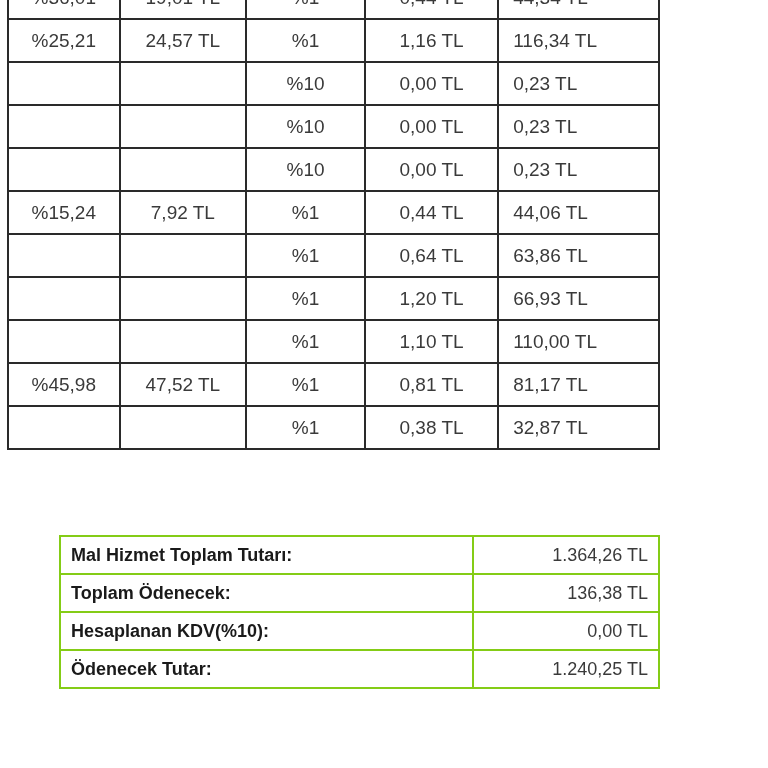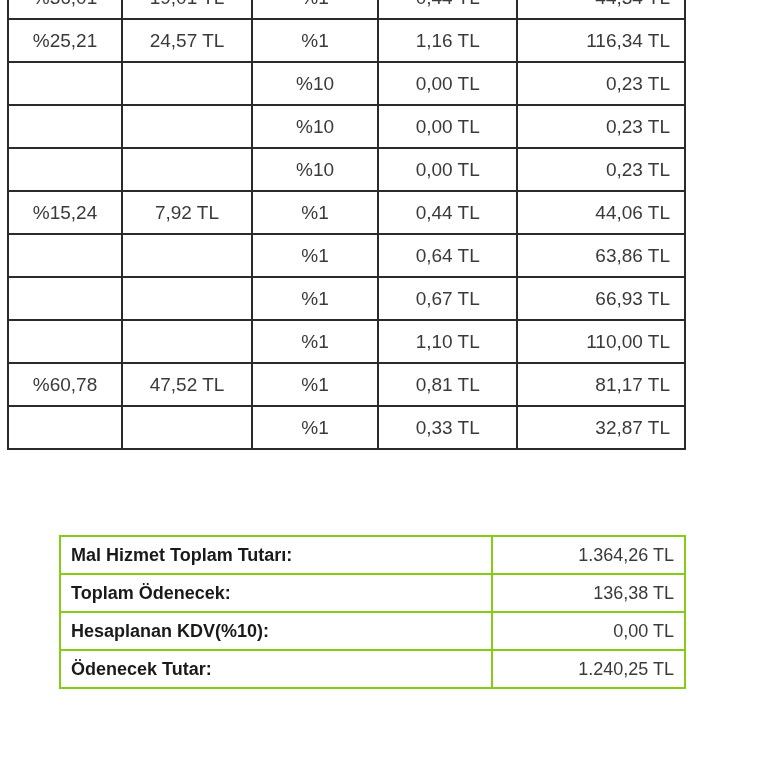--- a/index.html
+++ b/index.html
@@ -9,41 +9,40 @@
       height: 768px;
       overflow: hidden;
       background: #ffffff;
       font-family: "Liberation Sans", "DejaVu Sans", sans-serif;
       color: #333333;
     }
     .page {
       position: relative;
       width: 660px;
       height: 768px;
-      padding-left: 26px;
     }
     
     .items {
       position: absolute;
       left: 7px;
       top: -25px;
       border-collapse: collapse;
       table-layout: fixed;
     }
     .items td {
       border: 2px solid #2a2a2a;
       height: 41px;
       padding: 0 14px;
       font-size: 19px;
       color: #3a3a3a;
       white-space: nowrap;
       overflow: hidden;
     }
     .items td.c { text-align: center; }
-    .items td.r { text-align: right; }
+    .items td.r { }
     .items col.c1 { width: 121px; }
     .items col.c2 { width: 139px; }
     .items col.c3 { width: 147px; }
     .items col.c4 { width: 155px; }
     .items col.c5 { width: 187px; }
 
     
     .summary {
       position: absolute;
       left: 59px;
@@ -129,42 +128,42 @@
         <td class="c"></td>
         <td class="c"></td>
         <td class="c">%1</td>
         <td class="c">0,64 TL</td>
         <td class="r">63,86 TL</td>
       </tr>
       <tr>
         <td class="c"></td>
         <td class="c"></td>
         <td class="c">%1</td>
-        <td class="c">0,67 TL</td>
+        <td class="c">1,20 TL</td>
         <td class="r">66,93 TL</td>
       </tr>
       <tr>
         <td class="c"></td>
         <td class="c"></td>
         <td class="c">%1</td>
         <td class="c">1,10 TL</td>
         <td class="r">110,00 TL</td>
       </tr>
       <tr>
-        <td class="c">%60,78</td>
+        <td class="c">%45,98</td>
         <td class="c">47,52 TL</td>
         <td class="c">%1</td>
         <td class="c">0,81 TL</td>
         <td class="r">81,17 TL</td>
       </tr>
       <tr>
         <td class="c"></td>
         <td class="c"></td>
         <td class="c">%1</td>
-        <td class="c">0,33 TL</td>
+        <td class="c">0,38 TL</td>
         <td class="r">32,87 TL</td>
       </tr>
     </tbody>
   </table>
 
   <table class="summary">
     <colgroup>
         <col class="l">
         <col class="v">
       </colgroup>

